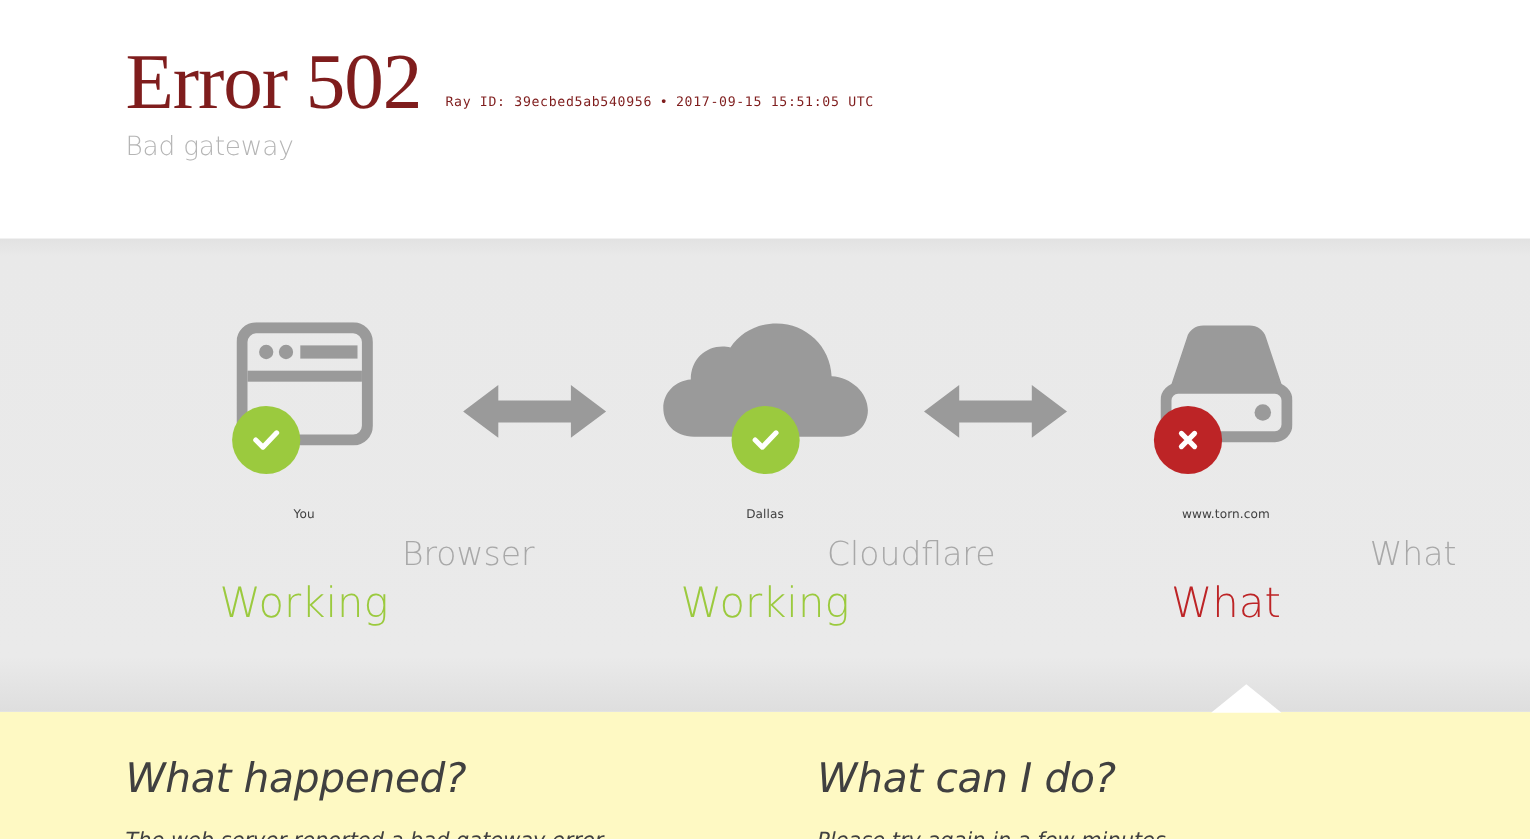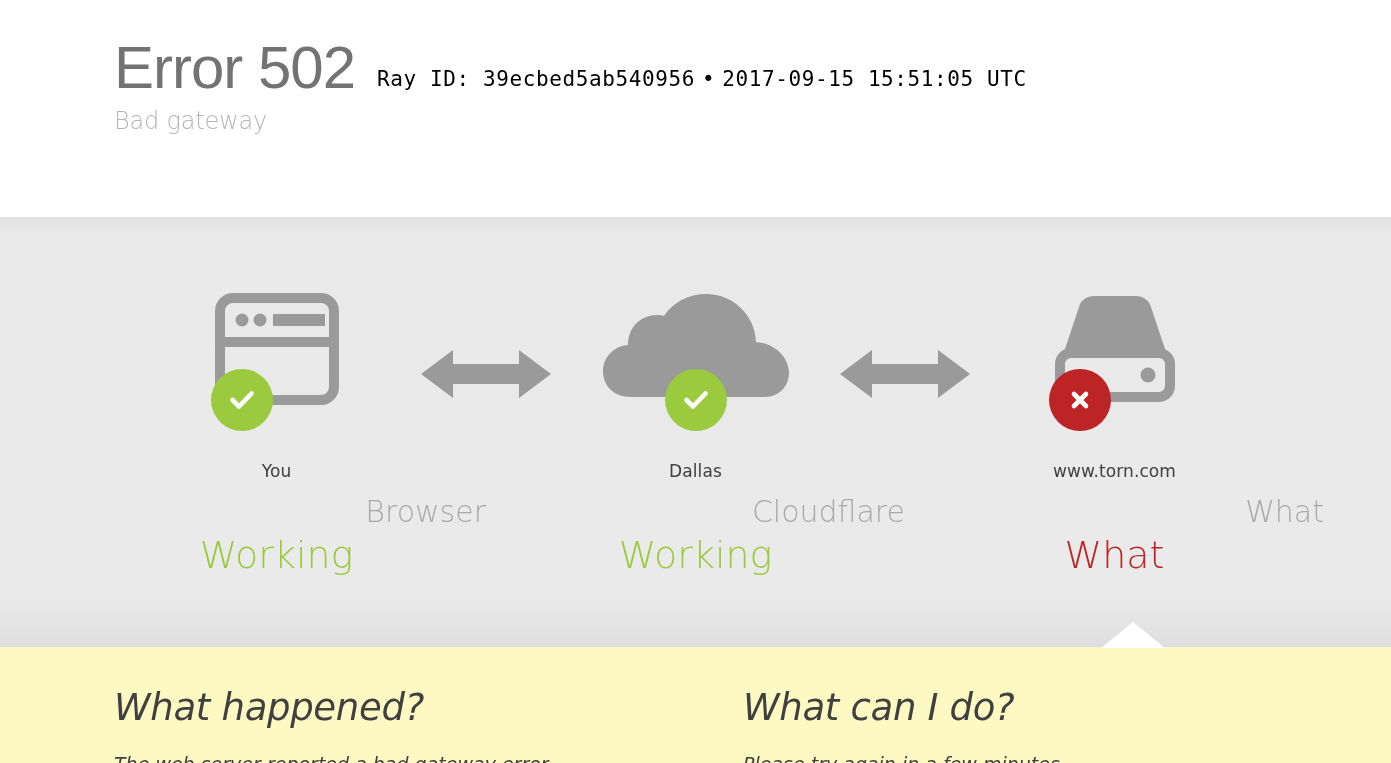--- a/index.html
+++ b/index.html
@@ -24,31 +24,31 @@
   }
   .header-inner {
     padding-left: 114px;
   }
   .title-row {
     display: flex;
     align-items: baseline;
     white-space: nowrap;
   }
   .error-code {
-    font-size: 60px;
-    font-weight: 300;
-    color: #737373;
+    font-size: 72px;
+    font-weight: 300;
+    color: #7f1d1d;
     line-height: 1.0;
     letter-spacing: -1px;
-    font-family: Liberation Sans, sans-serif;
+    font-family: Liberation Serif, serif;
   }
   .ray-meta {
     font-family: "DejaVu Sans Mono", "Liberation Mono", monospace;
-    font-size: 21px;
-    color: #000000;
+    font-size: 12px;
+    color: #7f1d1d;
     letter-spacing: 0.6px;
     margin-left: 22px;
     position: relative;
     top: -2px;
   }
   .ray-sep {
     padding: 0 7px;
   }
   .error-desc {
     font-size: 24px;
@@ -108,21 +108,21 @@
     margin-left: -66px;
     display: flex;
     align-items: center;
     justify-content: center;
   }
   .badge.green { background: #9bca3e; }
   .badge.red { background: #bd2426; }
   .badge.cloud-pos { margin-left: -31px; }
 
   .label-location {
-    font-size: 17px;
+    font-size: 11px;
     color: #404040;
     margin-top: 42px;
     font-weight: 400;
     letter-spacing: 0.1px;
   }
   .label-role {
     font-size: 30px;
     font-weight: 300;
     color: #a8a8a8;
     margin-top: 14px;

